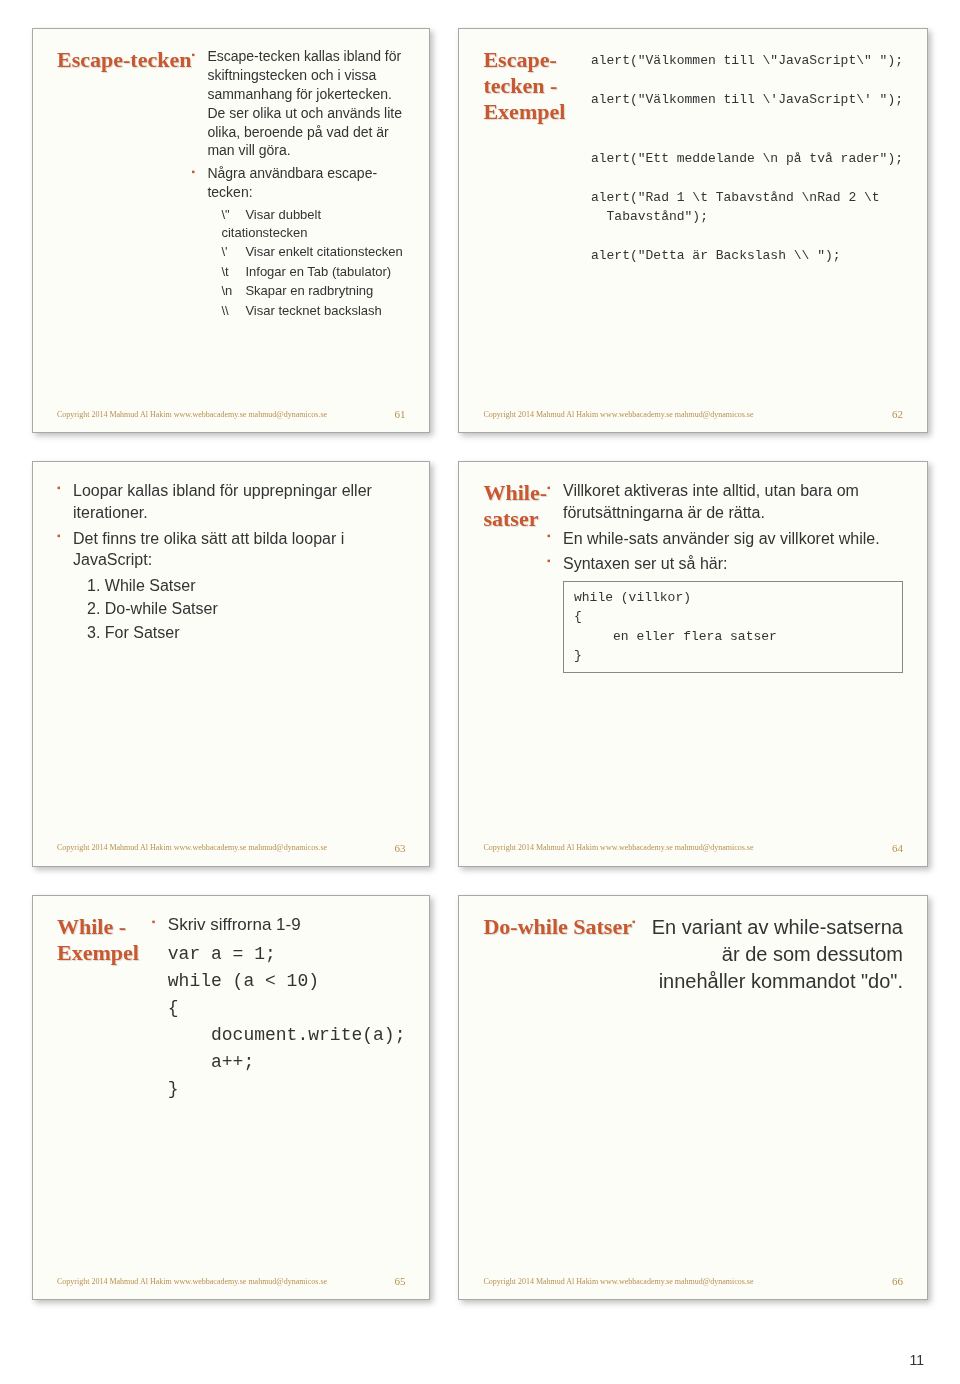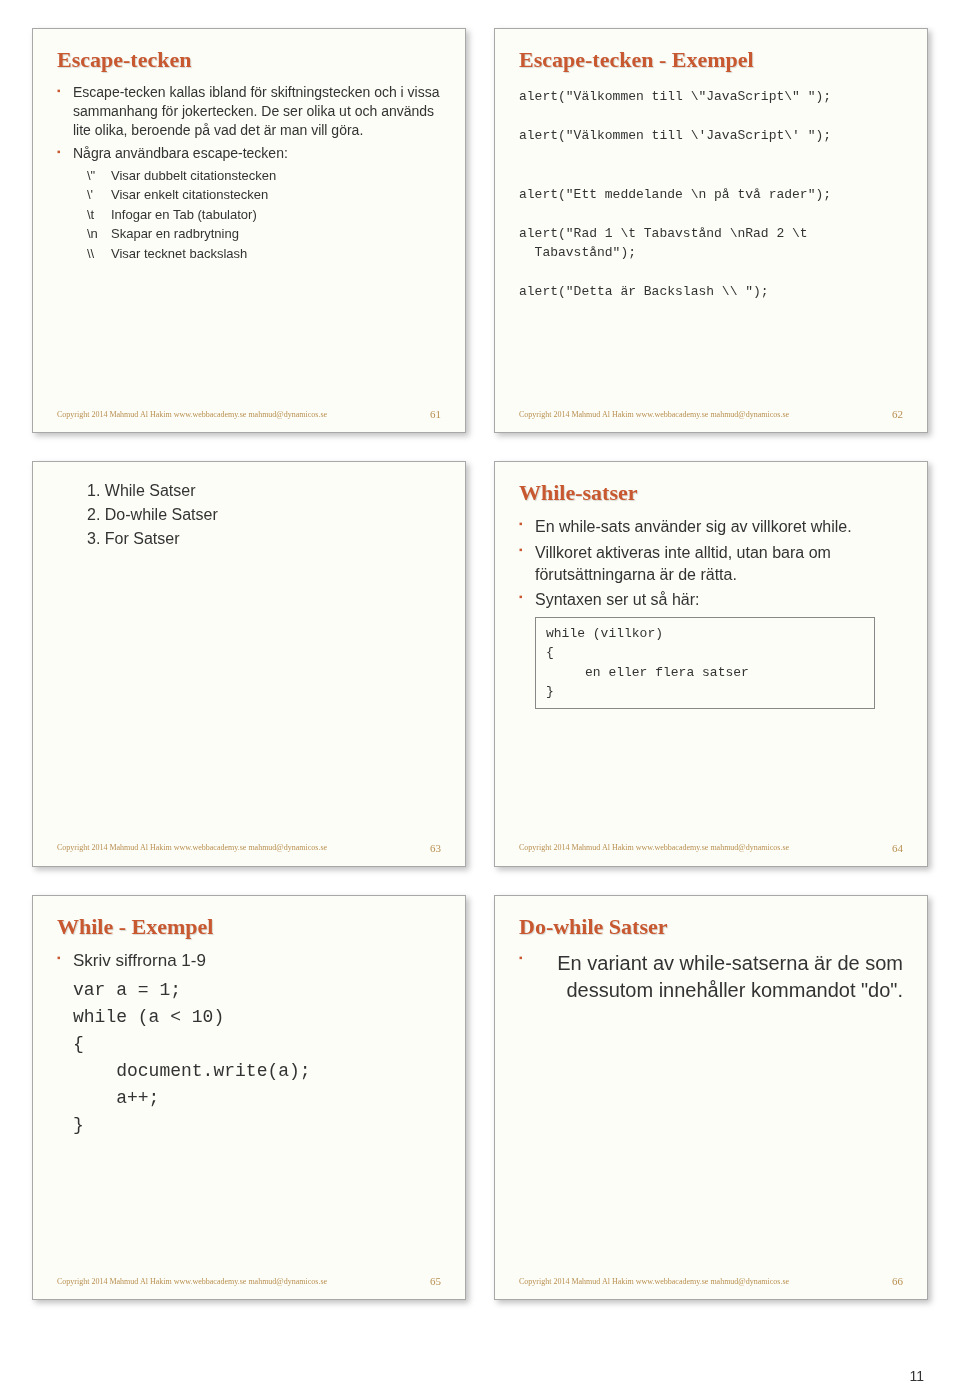--- a/index.html
+++ b/index.html
@@ -18,21 +18,21 @@
     gap: 28px 28px;
     padding: 28px 32px 40px 32px;
     height: 1340px;
   }
   .slide {
     border: 1px solid #a8a8a8;
     box-shadow: 3px 3px 6px rgba(0,0,0,0.25);
     background: #fdfdf8;
     position: relative;
     display: flex;
-    flex-direction: column;
+    flex-direction: row;
     padding: 18px 24px 28px 24px;
     font-size: 14px;
   }
   .slide h2 {
     font-family: Georgia, "Times New Roman", serif;
     color: #c85830;
     font-weight: 600;
     font-size: 22px;
     margin-bottom: 10px;
     text-shadow: 1px 1px 1px rgba(0,0,0,0.15);
@@ -93,21 +93,21 @@
     display: flex;
     justify-content: space-between;
     align-items: center;
     font-size: 8px;
     color: #b89050;
     font-family: Georgia, serif;
   }
   .footer .pg { font-size: 11px; }
   .pagenum {
     position: absolute;
-    bottom: 0;
+    bottom: 16px;
     right: 36px;
     font-size: 14px;
     color: #333;
   }
 </style>
 </head>
 <body>
 
 <div class="grid">
 
@@ -146,38 +146,42 @@
 alert("Detta är Backslash \\ ");</div>
     </div>
     <div class="footer">
       <span>Copyright 2014 Mahmud Al Hakim  www.webbacademy.se  mahmud@dynamicos.se</span>
       <span class="pg">62</span>
     </div>
   </div>
 
   <div class="slide">
     <div class="content" style="font-size:16px;">
+      <ul>
+        <li class="bullet">Loopar kallas ibland för upprepningar eller iterationer.</li>
+        <li class="bullet">Det finns tre olika sätt att bilda loopar i JavaScript:</li>
+      </ul>
       <ol class="numbered">
         <li>1.  While Satser</li>
         <li>2.  Do-while Satser</li>
         <li>3.  For Satser</li>
       </ol>
     </div>
     <div class="footer">
       <span>Copyright 2014 Mahmud Al Hakim  www.webbacademy.se  mahmud@dynamicos.se</span>
       <span class="pg">63</span>
     </div>
   </div>
 
   <div class="slide">
     <h2>While-satser</h2>
     <div class="content" style="font-size:16px;">
       <ul>
+        <li class="bullet">Villkoret aktiveras inte alltid, utan bara om förutsättningarna är de rätta.</li>
         <li class="bullet">En while-sats använder sig av villkoret while.</li>
-        <li class="bullet">Villkoret aktiveras inte alltid, utan bara om förutsättningarna är de rätta.</li>
         <li class="bullet">Syntaxen ser ut så här:</li>
       </ul>
       <div class="codebox">while (villkor)
 {
      en eller flera satser
 }</div>
     </div>
     <div class="footer">
       <span>Copyright 2014 Mahmud Al Hakim  www.webbacademy.se  mahmud@dynamicos.se</span>
       <span class="pg">64</span>

